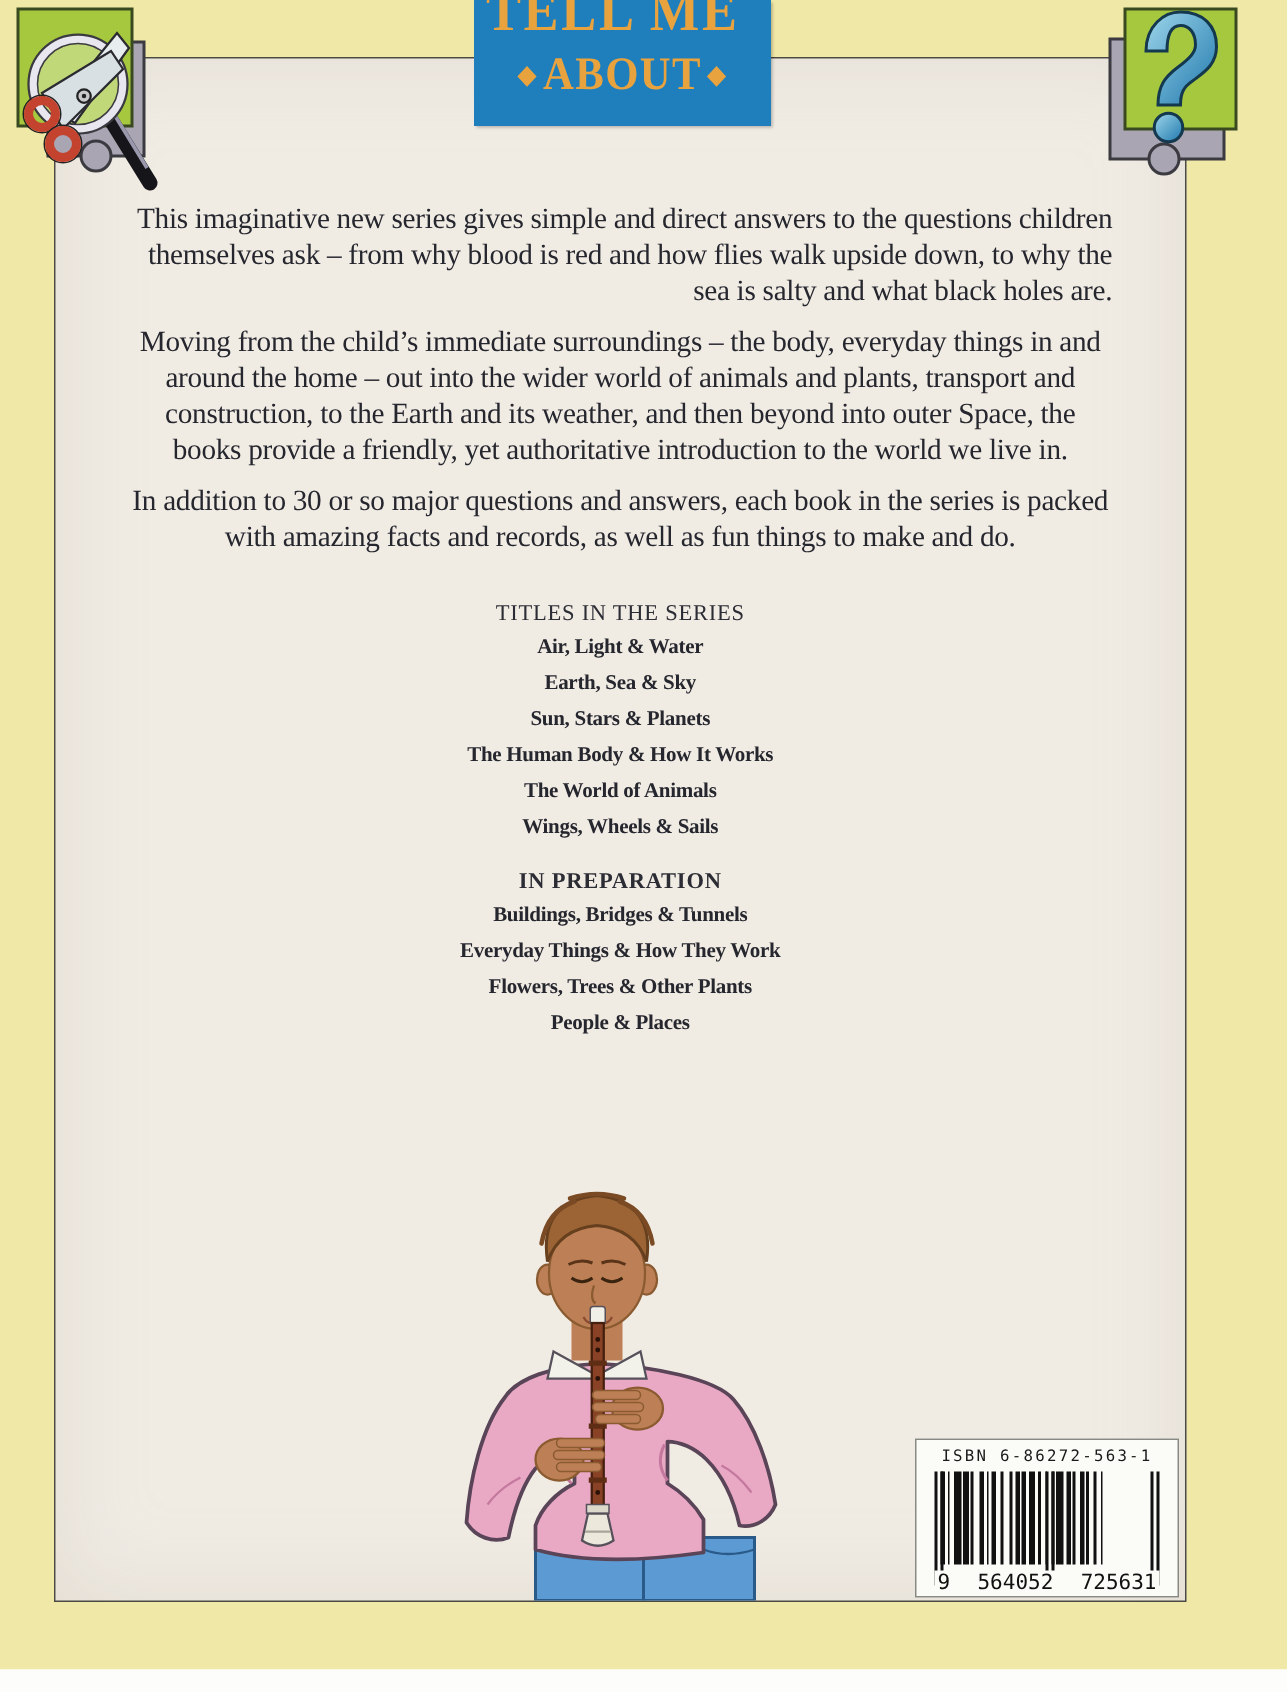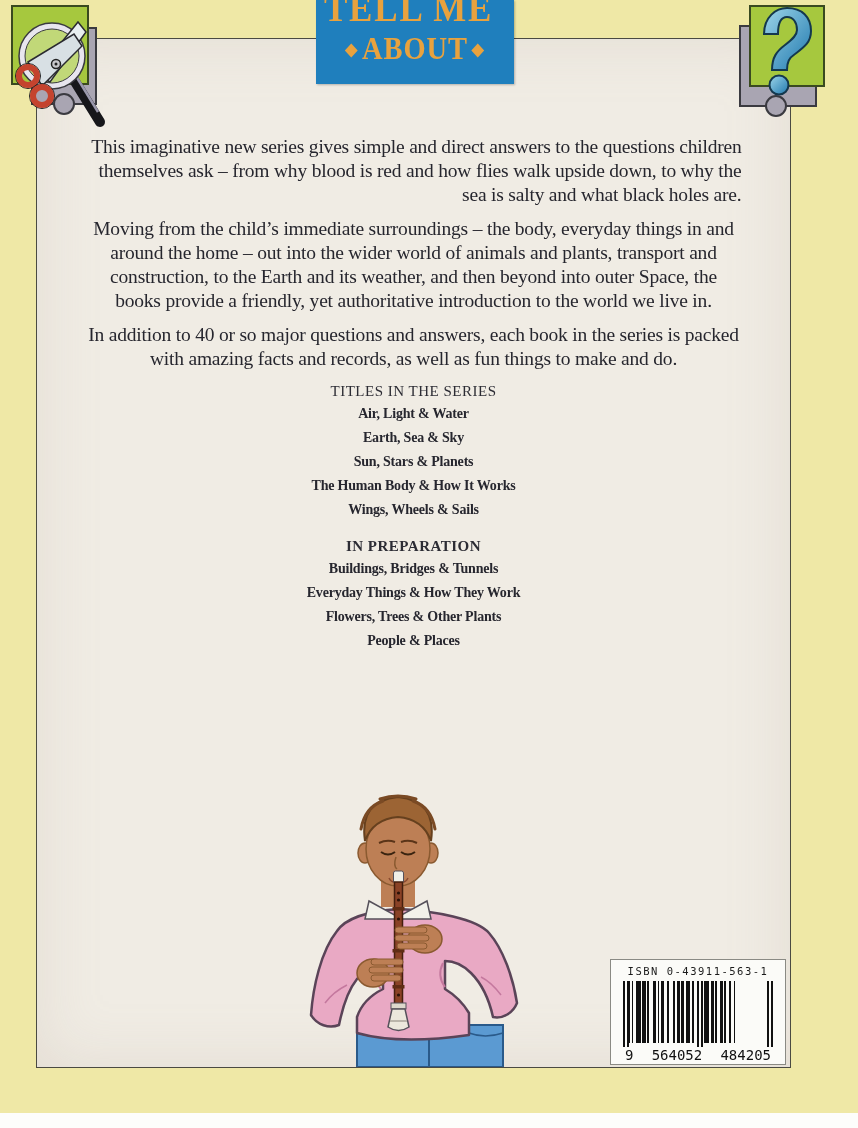--- a/index.html
+++ b/index.html
@@ -35,21 +35,21 @@
   .content{position:absolute;left:0;top:0;width:753px;text-align:center;color:#26262e;}
   .content p{
     width:656px;margin:0 auto;font-size:19.5px;line-height:24px;letter-spacing:-0.2px;
   }
   .p1{padding-top:96px;text-align:right;}
   .p2{margin-top:10px !important;}
   .p3{margin-top:10px !important;}
   .list-heading{
     margin-top:22px;font-size:15px;letter-spacing:.5px;color:#2c2c34;
   }
-  .p3 + .list-heading{margin-top:12px;}
+  .p3 + .list-heading{margin-top:30px;}
   .titles{margin-top:2px;}
   .titles div{font-size:14px;line-height:24px;font-weight:bold;letter-spacing:-0.2px;}
   .prep-heading{margin-top:16px;font-weight:bold;}
   
   .illustration{position:absolute;left:258px;top:750px;width:270px;height:278px;}
   
   .isbn-box{
     position:absolute;left:573px;top:920px;width:176px;height:106px;
     background:#fbfbf8;border:1px solid #8a8a84;box-sizing:border-box;
   }
@@ -73,28 +73,29 @@
 </head>
 <body>
 
 <div class="cover">
 
   <div class="page">
 
     <div class="content">
       <p class="p1">This imaginative new series gives simple and direct answers to the questions children themselves ask – from why blood is red and how flies walk upside down, to why the sea is salty and what black holes are.</p>
       <p class="p2">Moving from the child’s immediate surroundings – the body, everyday things in and around the home – out into the wider world of animals and plants, transport and construction, to the Earth and its weather, and then beyond into outer Space, the books provide a friendly, yet authoritative introduction to the world we live in.</p>
-      <p class="p3">In addition to 40 or so major questions and answers, each book in the series is packed with amazing facts and records, as well as fun things to make and do.</p>
+      <p class="p3">In addition to 30 or so major questions and answers, each book in the series is packed with amazing facts and records, as well as fun things to make and do.</p>
 
       <div class="list-heading">TITLES IN THE SERIES</div>
       <div class="titles">
         <div>Air, Light &amp; Water</div>
         <div>Earth, Sea &amp; Sky</div>
         <div>Sun, Stars &amp; Planets</div>
         <div>The Human Body &amp; How It Works</div>
+        <div>The World of Animals</div>
         <div>Wings, Wheels &amp; Sails</div>
       </div>
 
       <div class="list-heading prep-heading">IN PREPARATION</div>
       <div class="titles">
         <div>Buildings, Bridges &amp; Tunnels</div>
         <div>Everyday Things &amp; How They Work</div>
         <div>Flowers, Trees &amp; Other Plants</div>
         <div>People &amp; Places</div>
       </div>
@@ -172,21 +173,21 @@
         <rect x="100" y="146" width="34" height="6" rx="3" fill="#bd7f55" stroke="#8a5a30" stroke-width="1"></rect>
         <rect x="102" y="154" width="30" height="6" rx="3" fill="#bd7f55" stroke="#8a5a30" stroke-width="1"></rect>
         <ellipse cx="78" cy="184" rx="16" ry="14" fill="#bd7f55" stroke="#8a5a30" stroke-width="1.5"></ellipse>
         <rect x="76" y="170" width="32" height="6" rx="3" fill="#bd7f55" stroke="#8a5a30" stroke-width="1"></rect>
         <rect x="74" y="178" width="34" height="6" rx="3" fill="#bd7f55" stroke="#8a5a30" stroke-width="1"></rect>
         <rect x="76" y="186" width="30" height="6" rx="3" fill="#bd7f55" stroke="#8a5a30" stroke-width="1"></rect>
       </g>
     </svg>
 
     <div class="isbn-box">
-      <div class="isbn-label">ISBN 0-43911-563-1</div>
+      <div class="isbn-label">ISBN 6-86272-563-1</div>
       <div class="bars-wrap">
         <div class="bars">
             <div class="bar" style="width: 3.1px; flex: 0 0 auto;"></div>
             <div class="space" style="width: 1.55px; flex: 0 0 auto;"></div>
             <div class="bar" style="width: 1.55px; flex: 0 0 auto;"></div>
             <div class="space" style="width: 3.1px; flex: 0 0 auto;"></div>
             <div class="bar" style="width: 4.65px; flex: 0 0 auto;"></div>
             <div class="space" style="width: 1.55px; flex: 0 0 auto;"></div>
             <div class="bar" style="width: 3.1px; flex: 0 0 auto;"></div>
             <div class="space" style="width: 1.55px; flex: 0 0 auto;"></div>
@@ -231,21 +232,21 @@
           </div>
         <div class="guard" style="left:2px"></div>
         <div class="guard" style="left:6px"></div>
         <div class="guard" style="left:76px"></div>
         <div class="guard" style="left:80px"></div>
         <div class="guard" style="right:2px"></div>
         <div class="guard" style="right:6px"></div>
         <div class="digits">
           <span>9</span>
           <span>564052</span>
-          <span>484205</span>
+          <span>725631</span>
         </div>
       </div>
     </div>
 
   </div>
 
   <div class="banner">
     <div class="l1">TELL ME</div>
     <div class="l2">
       <span class="dia">◆</span>

